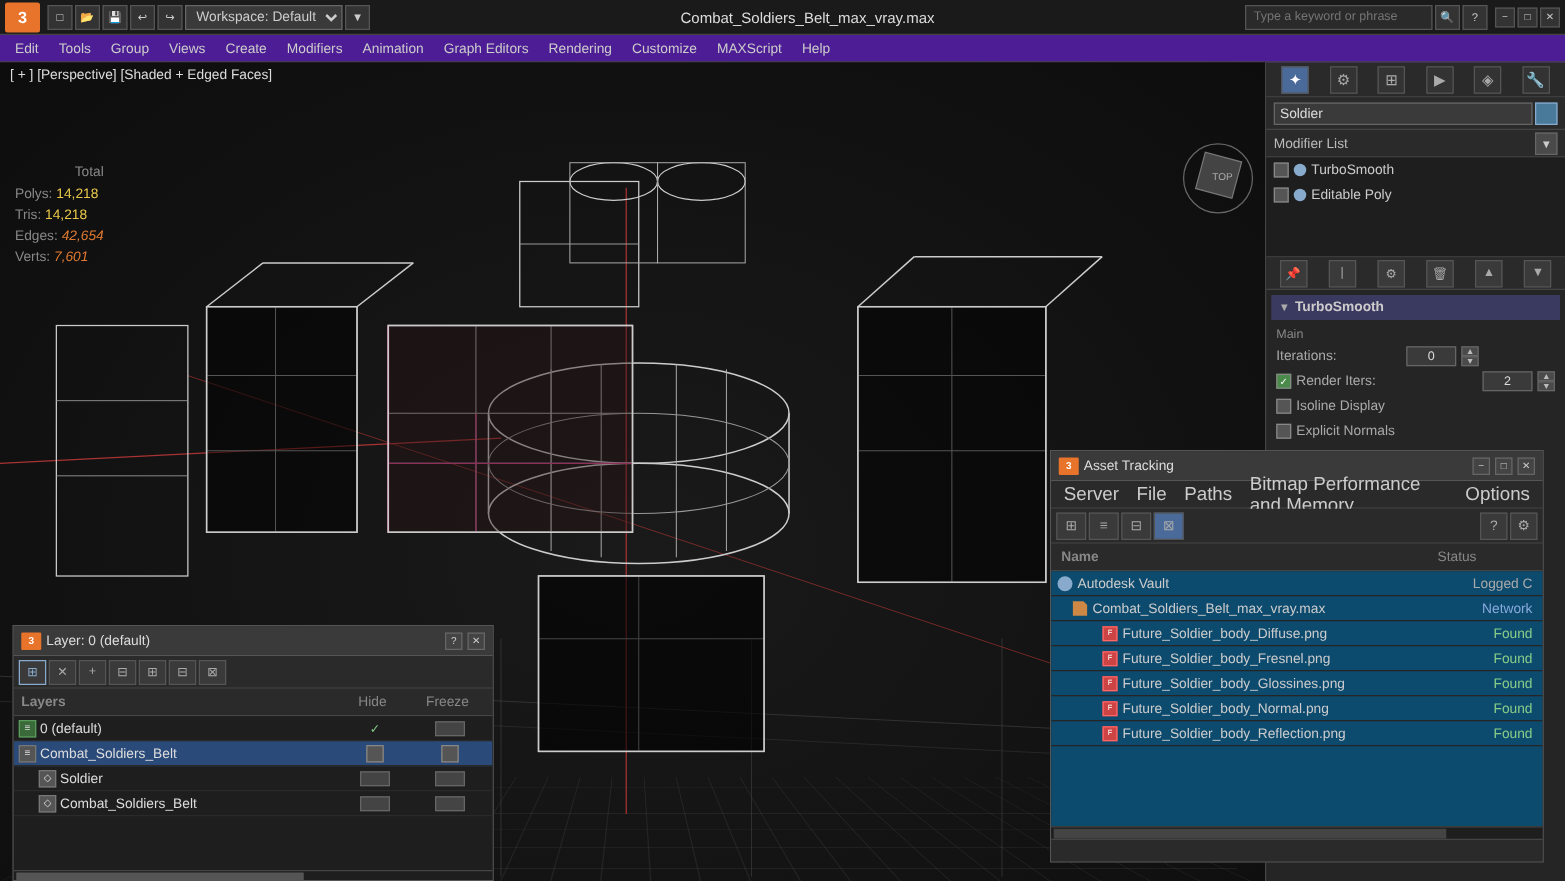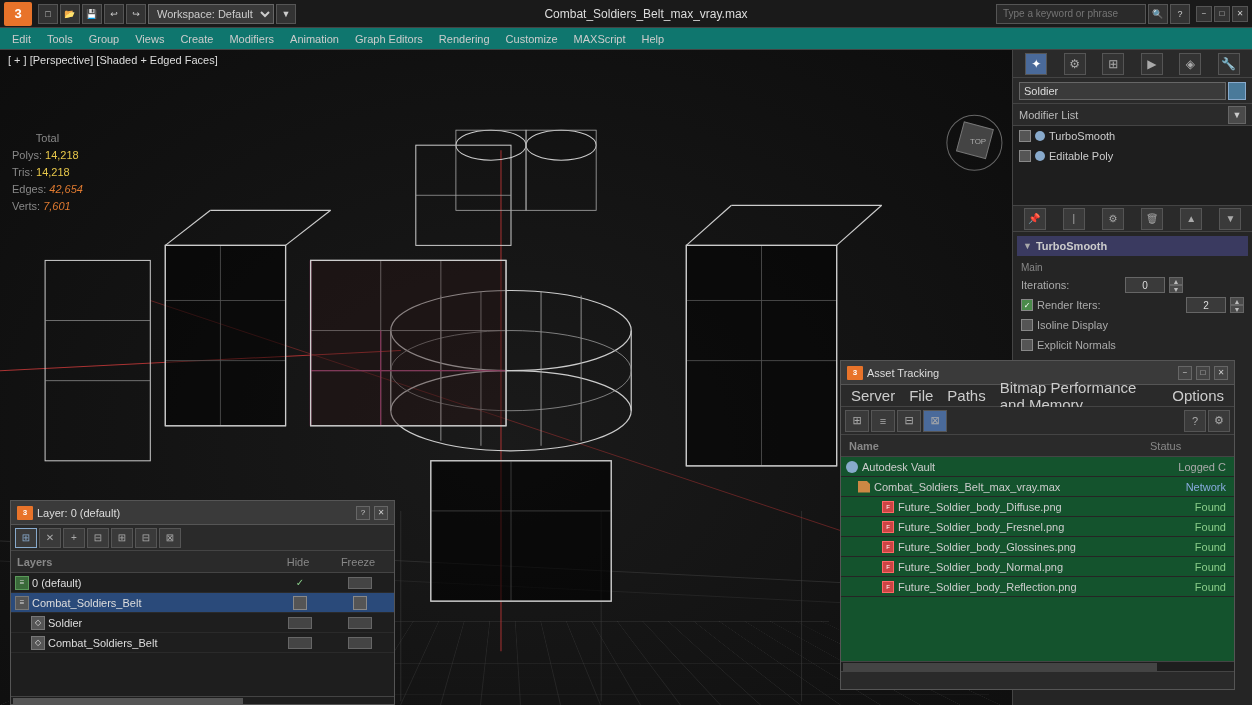--- a/index.html
+++ b/index.html
@@ -76,21 +76,21 @@
       width: 16px; height: 16px;
       border: 1px solid #555;
       background: #333;
       display: flex; align-items: center; justify-content: center;
       font-size: 8px; color: #ccc; cursor: pointer;
     }
 
     
     .menu-bar {
       height: 22px;
-      background: #0f766e;
+      background: #4c1d95;
       display: flex;
       align-items: center;
       border-bottom: 1px solid #444;
       padding: 0 4px;
     }
     .menu-item {
       padding: 2px 8px;
       font-size: 11px;
       color: #ccc;
       cursor: pointer;
@@ -513,21 +513,21 @@
       height: 22px;
       background: #2a2a2a;
       display: flex;
       align-items: center;
       border-bottom: 1px solid #444;
       padding: 0 4px;
     }
     .asset-col-name { flex: 1; font-size: 11px; color: #888; font-weight: bold; padding-left: 4px; }
     .asset-col-status { width: 80px; font-size: 11px; color: #888; font-weight: normal; padding-right: 4px; }
 
-    .asset-list { flex: 1; background: #14532d; overflow: hidden; }
+    .asset-list { flex: 1; background: #0c4a6e; overflow: hidden; }
     .asset-row {
       height: 20px;
       display: flex;
       align-items: center;
       padding: 0 4px;
       border-bottom: 1px solid #252525;
     }
     .asset-row-indent { flex-shrink: 0; }
     .asset-row-icon {
       width: 14px; height: 14px;
@@ -725,21 +725,21 @@
     <rect x="310" y="210" width="195" height="165" fill="rgba(40,20,20,0.4)" stroke="#cccccc" stroke-width="1.2"></rect>
 
     <rect x="945" y="65" width="55" height="55" rx="30" fill="none" stroke="#666" stroke-width="1"></rect>
     <rect x="958" y="75" width="30" height="30" fill="#444" stroke="#777" stroke-width="1" transform="rotate(15,973,90)"></rect>
     <text x="968" y="94" fill="#aaa" font-size="8">TOP</text>
   </svg>
 
   <div class="viewport-label">[ + ] [Perspective] [Shaded + Edged Faces]</div>
 
   <div class="viewport-stats">
-    <div style="text-align:center; color:#888;">Total</div>
+    <div style="text-align:right; color:#888;">Total</div>
     <div>
       <span class="stat-label">Polys:</span>
       <span class="stat-value-yellow">14,218</span>
     </div>
     <div>
       <span class="stat-label">Tris:</span>
       <span class="stat-value-yellow">14,218</span>
     </div>
     <div>
       <span class="stat-label">Edges:</span>

